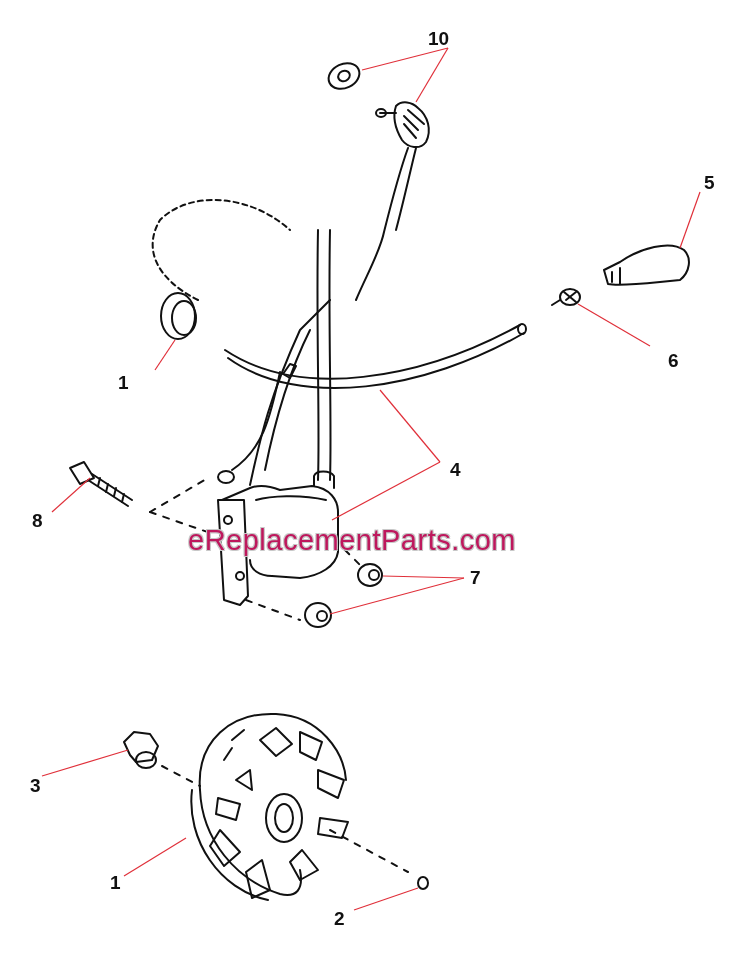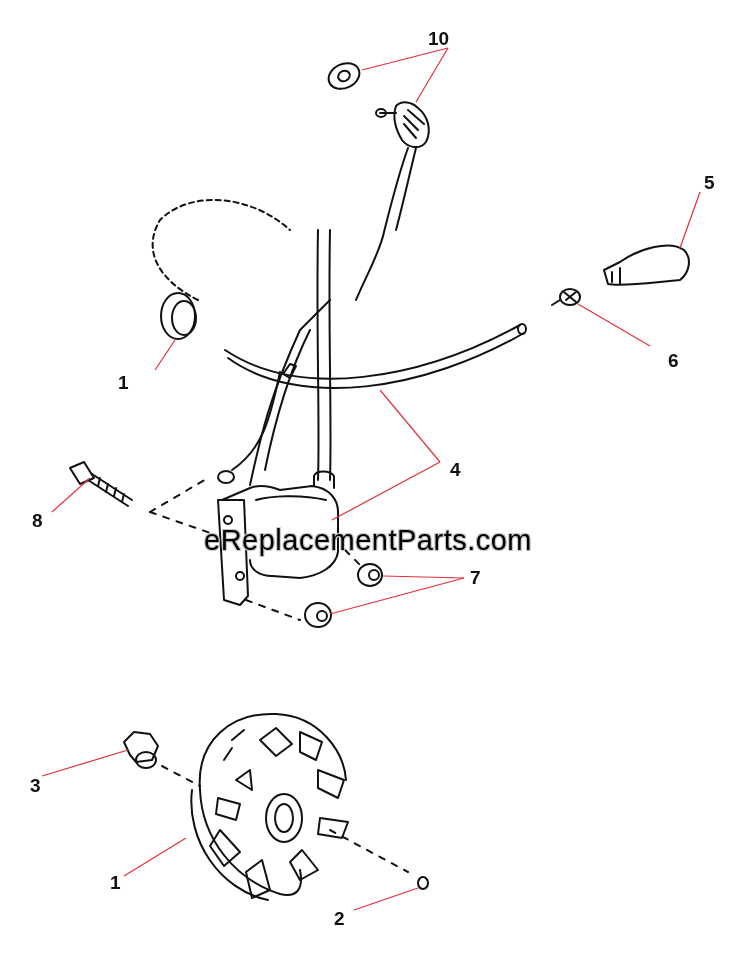--- a/index.html
+++ b/index.html
@@ -1,19 +1,19 @@
 <!DOCTYPE html>
 <html><head>
 <meta charset="utf-8">
 <style>
   html, body { margin: 0; padding: 0; background: #ffffff; }
   #canvas { position: relative; width: 750px; height: 975px; overflow: hidden; background: #fff; padding-left: 29px; }
   svg.art { position: absolute; left: 0; top: 0; }
   .callout { position: absolute; font-family: "Liberation Sans", sans-serif; font-weight: bold; font-size: 19px; color: #111; }
-  .watermark { position: absolute; left: 204px; top: 524px; font-family: "Liberation Sans", sans-serif; font-size: 29px; color: #000000; letter-spacing: 0.5px;
+  .watermark { position: absolute; left: 188px; top: 524px; font-family: "Liberation Sans", sans-serif; font-size: 29px; color: #be185d; letter-spacing: 0.5px;
     text-shadow: -1px -1px 0 #c8c8c8, 1px -1px 0 #c8c8c8, -1px 1px 0 #c8c8c8, 1px 1px 0 #c8c8c8; }
 </style>
 </head>
 <body>
 
 <div id="canvas">
 
   <svg class="art" width="750" height="975" viewBox="0 0 750 975">
     <g fill="none" stroke="#111" stroke-width="2" stroke-linecap="round" stroke-linejoin="round">
 

